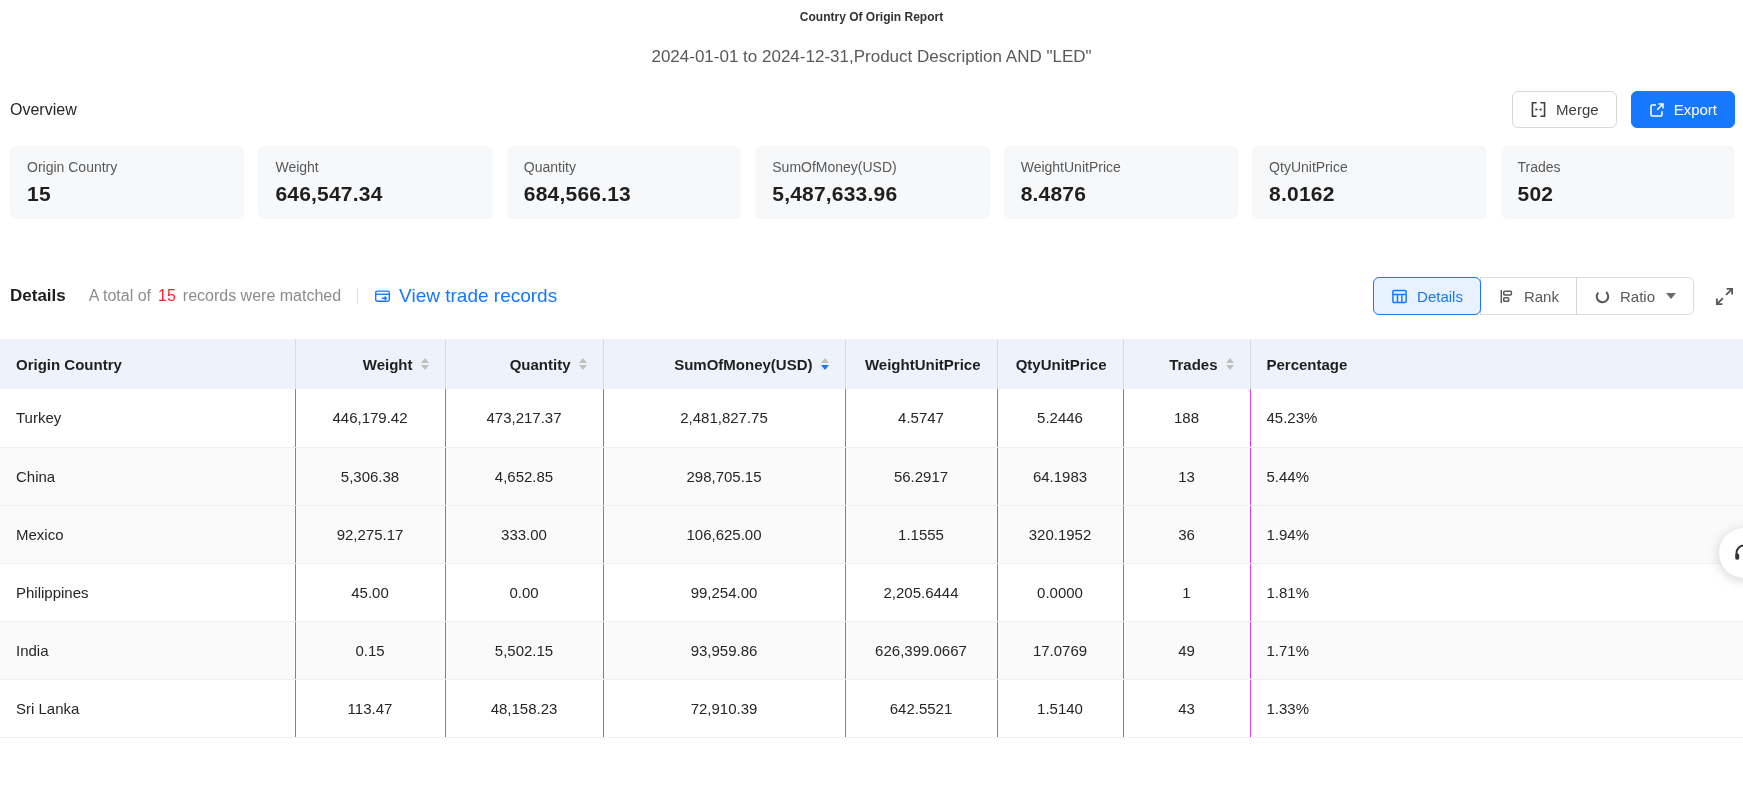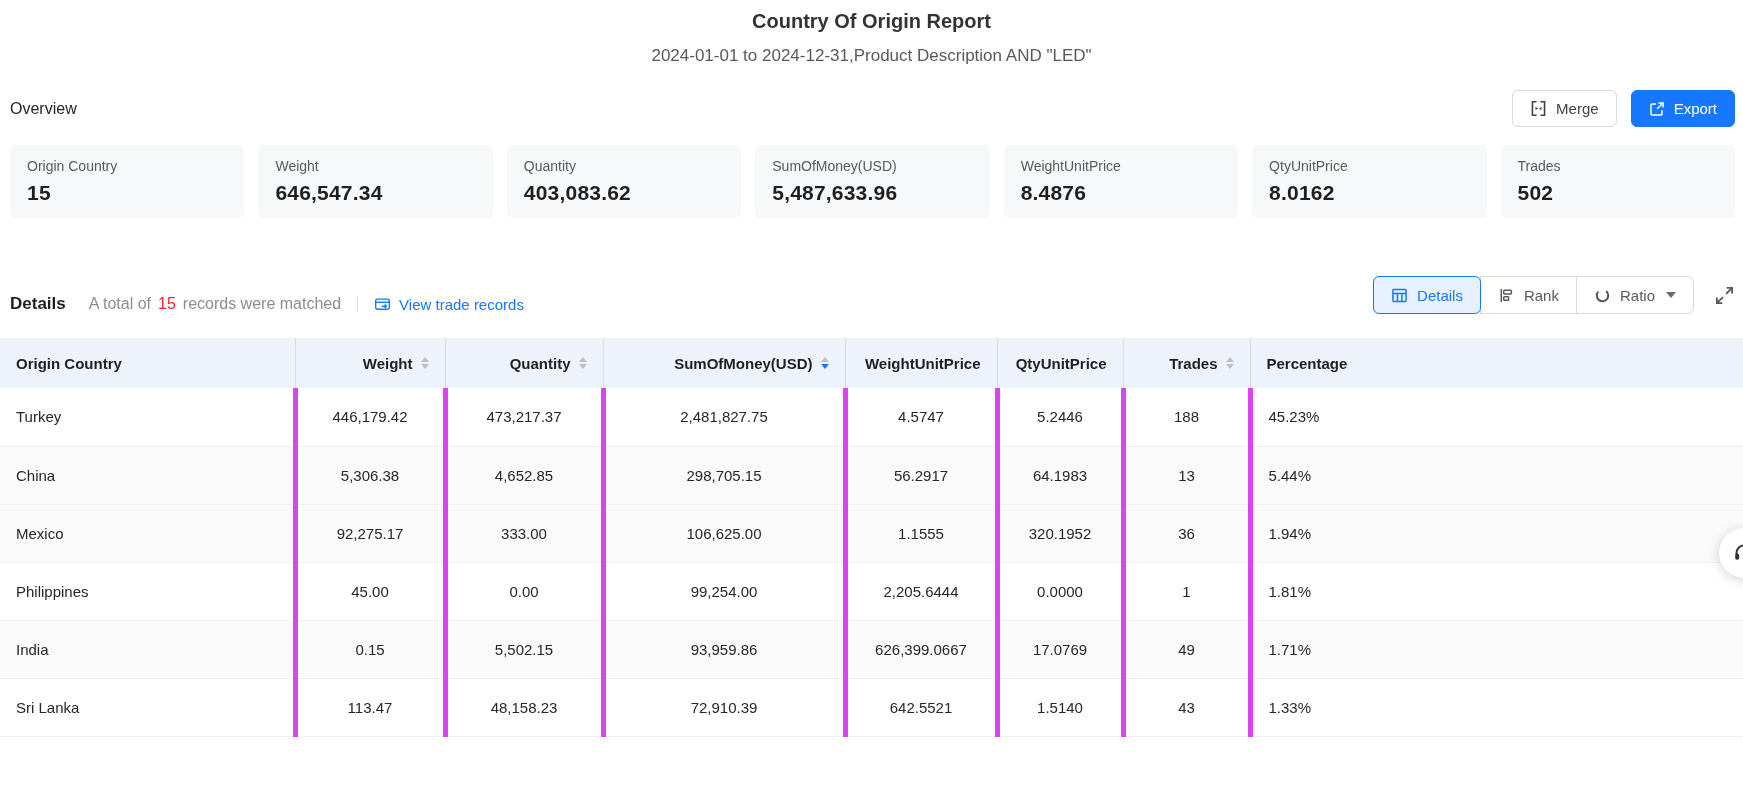--- a/index.html
+++ b/index.html
@@ -1,43 +1,43 @@
 <!DOCTYPE html>
 <html><head>
 <meta charset="utf-8">
 <style>
   * { margin:0; padding:0; box-sizing:border-box; }
   html,body { background:#fff; }
   body { font-family:"Liberation Sans", sans-serif; color:#262626; }
   .page { position:relative; width:1743px; height:785px; overflow:hidden; background:#fff; }
 
-  .page-title { text-align:center; font-size:20px; font-weight:600; color:#333; padding-top:10px; }
-  .page-subtitle { text-align:center; font-size:17px; color:#595959; margin-top:13px; }
+  .page-title { text-align:center; font-size:12px; font-weight:600; color:#333; padding-top:10px; }
+  .page-subtitle { text-align:center; font-size:17px; color:#595959; margin-top:23px; }
 
   .overview-bar { display:flex; justify-content:space-between; align-items:center; margin:24px 8px 0 10px; }
   .overview-title { font-size:16px; font-weight:400; color:#262626; }
   .actions { display:flex; gap:14px; }
   .btn { display:inline-flex; align-items:center; gap:9px; height:37px; padding:16px 17px; border-radius:6px;
          font-size:15px; cursor:pointer; border:1px solid #d9d9d9; background:#fff; color:#404040;
          font-family:inherit; }
   .btn-export { background:#1677ff; border-color:#1677ff; color:#fff; }
   .ico { display:inline-flex; align-items:center; }
 
   .cards { display:flex; gap:14px; margin:18px 8px 0 10px; }
   .card { flex:1; background:#f7f8fa; border-radius:6px; padding:13px 17px; height:73px; }
   .card-label { font-size:14px; color:#595959; }
   .card-value { font-size:21px; font-weight:700; color:#1f1f1f; margin-top:7px; letter-spacing:.2px; }
 
-  .details-bar { display:flex; justify-content:space-between; align-items:flex-end; margin:58px 8px 0 10px; }
+  .details-bar { display:flex; justify-content:space-between; align-items:center; margin:58px 8px 0 10px; }
   .details-left { display:flex; align-items:center; }
   .details-title { font-size:17px; font-weight:700; color:#1f1f1f; }
   .match-text { font-size:16px; color:#8c8c8c; margin-left:23px; }
   .match-count { color:#f5222d; margin:0 7px; }
   .v-divider { width:1px; height:16px; background:#e2e2e2; margin:0 16px; display:inline-block; }
-  .link { display:inline-flex; align-items:center; gap:8px; color:#1677ff; font-size:15px; cursor:pointer; text-decoration:none; }
+  .link { display:inline-flex; align-items:center; gap:8px; color:#1677ff; font-size:19px; cursor:pointer; text-decoration:none; }
 
   .details-right { display:flex; align-items:center; }
   .seg { display:flex; align-items:center; }
   .seg-tab { position:relative; display:inline-flex; align-items:center; gap:9px; height:38px; padding:0 17px;
              background:#fff; border:1px solid #d9d9d9; font-size:15px; color:#595959; cursor:pointer;
              margin-left:-1px; font-family:inherit; }
   .seg-tab:first-child { border-radius:6px 0 0 6px; margin-left:0; }
   .seg-tab:last-child  { border-radius:0 6px 6px 0; }
   .seg-tab.active { color:#1677ff; background:#e7f1ff; border-color:#1677ff; border-radius:6px; z-index:2; }
   .dd-caret { width:0; height:0; border-left:5px solid transparent; border-right:5px solid transparent;
@@ -51,21 +51,21 @@
   .th-inner { display:flex; align-items:center; }
   .th-inner.jr { justify-content:flex-end; }
   .th-inner.jl { justify-content:flex-start; }
   .sorter { display:inline-flex; flex-direction:column; margin-left:8px; gap:2.5px; }
   .sorter i { display:block; width:0; height:0; border-left:4.5px solid transparent; border-right:4.5px solid transparent; }
   .sorter .tri-up { border-bottom:5.5px solid #bfbfbf; }
   .sorter .tri-down { border-top:5.5px solid #bfbfbf; }
   .sorter .tri-down.active { border-top-color:#1677ff; }
 
   tbody td { height:58px; padding:0 16px; font-size:15px; color:#262626; background:#fff;
-             border-right:5px solid #d946ef; border-bottom:1px solid #f0f0f0; overflow:hidden; white-space:nowrap; }
+             border-right:1px solid #d946ef; border-bottom:1px solid #f0f0f0; overflow:hidden; white-space:nowrap; }
   tbody td:last-child { border-right:none; }
   tbody tr.stripe td { background:#fafafa; }
   .al { text-align:left; }
   .ar { text-align:center; }
 
   .float-btn { position:absolute; top:528px; right:-26px; width:50px; height:50px; border-radius:50%;
                background:#fff; box-shadow:0 2px 12px rgba(0,0,0,.18); display:flex; align-items:center;
                justify-content:center; color:#333; cursor:pointer; z-index:5; }
 </style>
 </head>
@@ -107,21 +107,21 @@
       <div class="card">
         <div class="card-label">Origin Country</div>
         <div class="card-value">15</div>
       </div>
       <div class="card">
         <div class="card-label">Weight</div>
         <div class="card-value">646,547.34</div>
       </div>
       <div class="card">
         <div class="card-label">Quantity</div>
-        <div class="card-value">403,083.62</div>
+        <div class="card-value">684,566.13</div>
       </div>
       <div class="card">
         <div class="card-label">SumOfMoney(USD)</div>
         <div class="card-value">5,487,633.96</div>
       </div>
       <div class="card">
         <div class="card-label">WeightUnitPrice</div>
         <div class="card-value">8.4876</div>
       </div>
       <div class="card">

